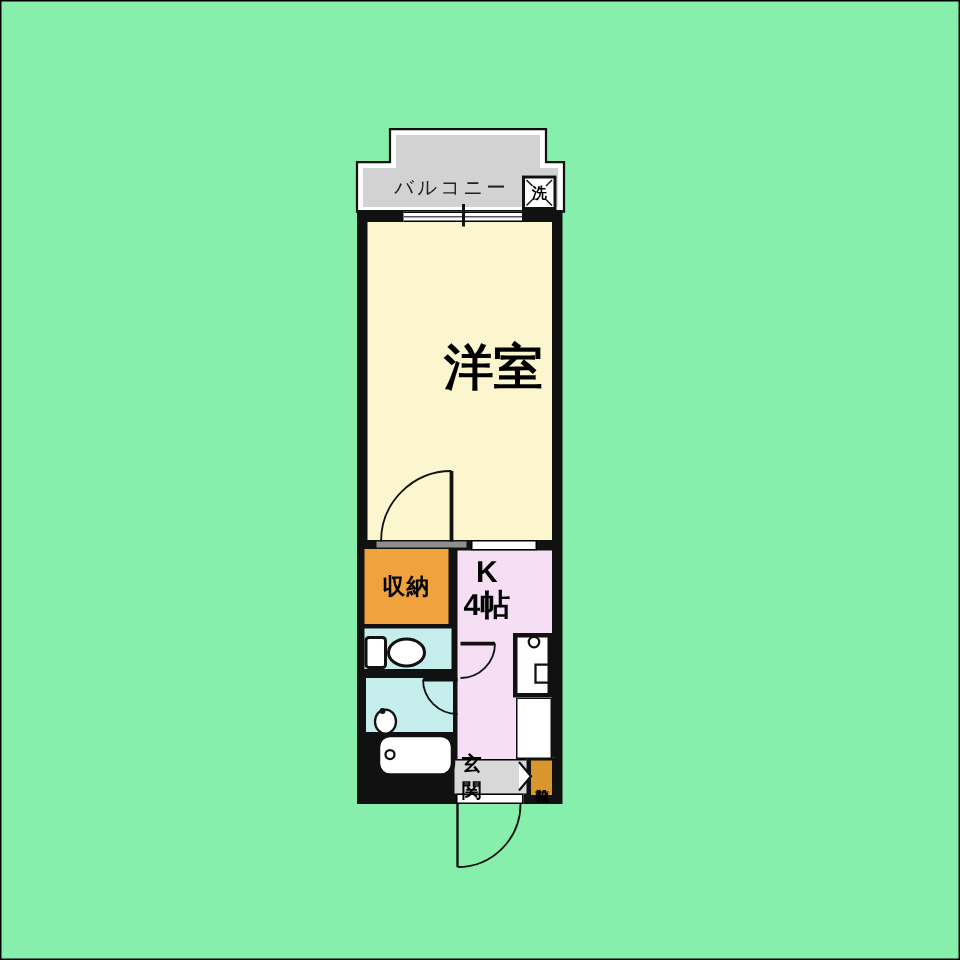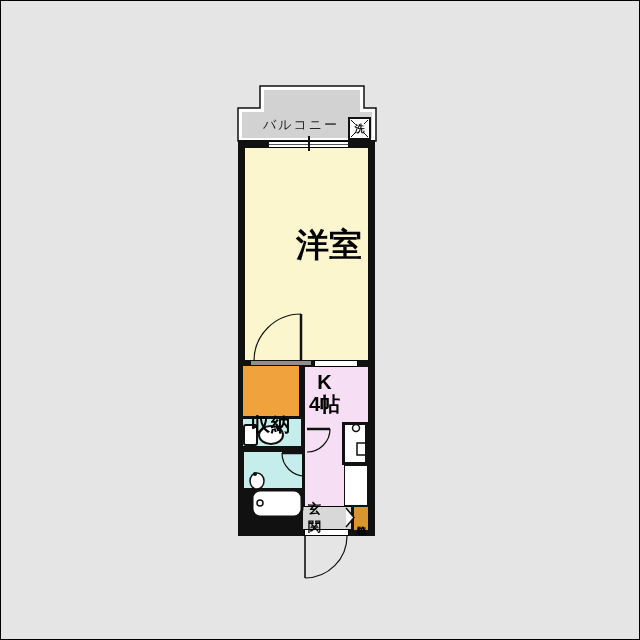--- a/index.html
+++ b/index.html
@@ -1,16 +1,16 @@
 <!DOCTYPE html>
 <html><head>
 <meta charset="utf-8">
 <style>
   html,body{margin:0;padding:0;background:#fff;}
-  .frame{position:relative;width:640px;height:640px;background:#e5e5e5;box-sizing:border-box;border:1px solid #000;overflow:hidden;font-family:"Liberation Sans",sans-serif;}
+  .frame{position:relative;width:640px;height:640px;background:#86efac;box-sizing:border-box;border:1px solid #000;overflow:hidden;font-family:"Liberation Sans",sans-serif;}
   .abs{position:absolute;box-sizing:border-box;}
   
   .walls{left:237px;top:139px;width:137px;height:396px;background:#111111;}
   .room-main{left:244px;top:147px;width:123px;height:212px;background:#FBF6CD;}
   .room-kitchen{left:304px;top:366px;width:63px;height:139px;background:#F6DFF4;}
   .room-closet{left:242px;top:365px;width:56px;height:50px;background:#F0A23C;}
   .room-toilet{left:242px;top:418px;width:58px;height:27px;background:#C5EDEC;}
   .room-wash{left:243px;top:451px;width:58px;height:36px;background:#C5EDEC;}
   .room-genkan{left:302px;top:505px;width:48px;height:23px;background:#D8D8D8;border-top:1px solid #000;}
   .shoebox{left:351px;top:504px;width:18px;height:27px;background:#D9962F;border:2px solid #111;}
@@ -18,21 +18,21 @@
   .fridge{left:343px;top:464px;width:24px;height:41px;background:#fff;border:1px solid #111;}
   .window-gap{left:268px;top:140px;width:79px;height:7px;background:#fff;border-top:1px solid #000;border-bottom:1px solid #000;}
   .slider-door{left:313px;top:359px;width:44px;height:7px;background:#fff;border:1px solid #000;}
   .closet-rail{left:250px;top:360px;width:60px;height:4px;background:#8F8F8F;}
   .genkan-step{left:303px;top:528px;width:45px;height:7px;background:#fff;border:1px solid #000;}
   .washer-box{left:347px;top:116px;width:23px;height:23px;background:#fff;border:2px solid #111;}
   
   .lbl{display:flex;align-items:center;justify-content:center;color:#000;text-align:center;}
   .lbl-balcony{left:250px;top:114px;width:100px;height:20px;font-size:13px;letter-spacing:2px;color:#222;}
   .lbl-main{left:244px;top:196px;width:123px;height:96px;font-size:33px;font-weight:600;line-height:1.18;padding-left:45px;}
-  .lbl-closet{left:242px;top:365px;width:56px;height:50px;font-size:19px;font-weight:700;letter-spacing:1px;margin-top:34px;}
+  .lbl-closet{left:242px;top:365px;width:56px;height:50px;font-size:15px;font-weight:700;letter-spacing:1px;}
   .lbl-kitchen{left:304px;top:368px;width:39px;height:48px;font-size:20px;font-weight:600;line-height:1.1;}
   .lbl-genkan{left:302px;top:505px;width:24px;height:23px;font-size:13px;font-weight:600;letter-spacing:1px;}
   .lbl-shoebox{left:351px;top:504px;width:18px;height:27px;font-size:9px;font-weight:700;writing-mode:vertical-rl;line-height:1;display:flex;align-items:center;justify-content:center;}
   .lbl-washer{left:347px;top:116px;width:23px;height:23px;font-size:10px;font-weight:600;}
   svg.overlay{position:absolute;left:0;top:0;width:640px;height:640px;pointer-events:none;}
 </style>
 </head>
 <body>
 
 <div class="frame">

